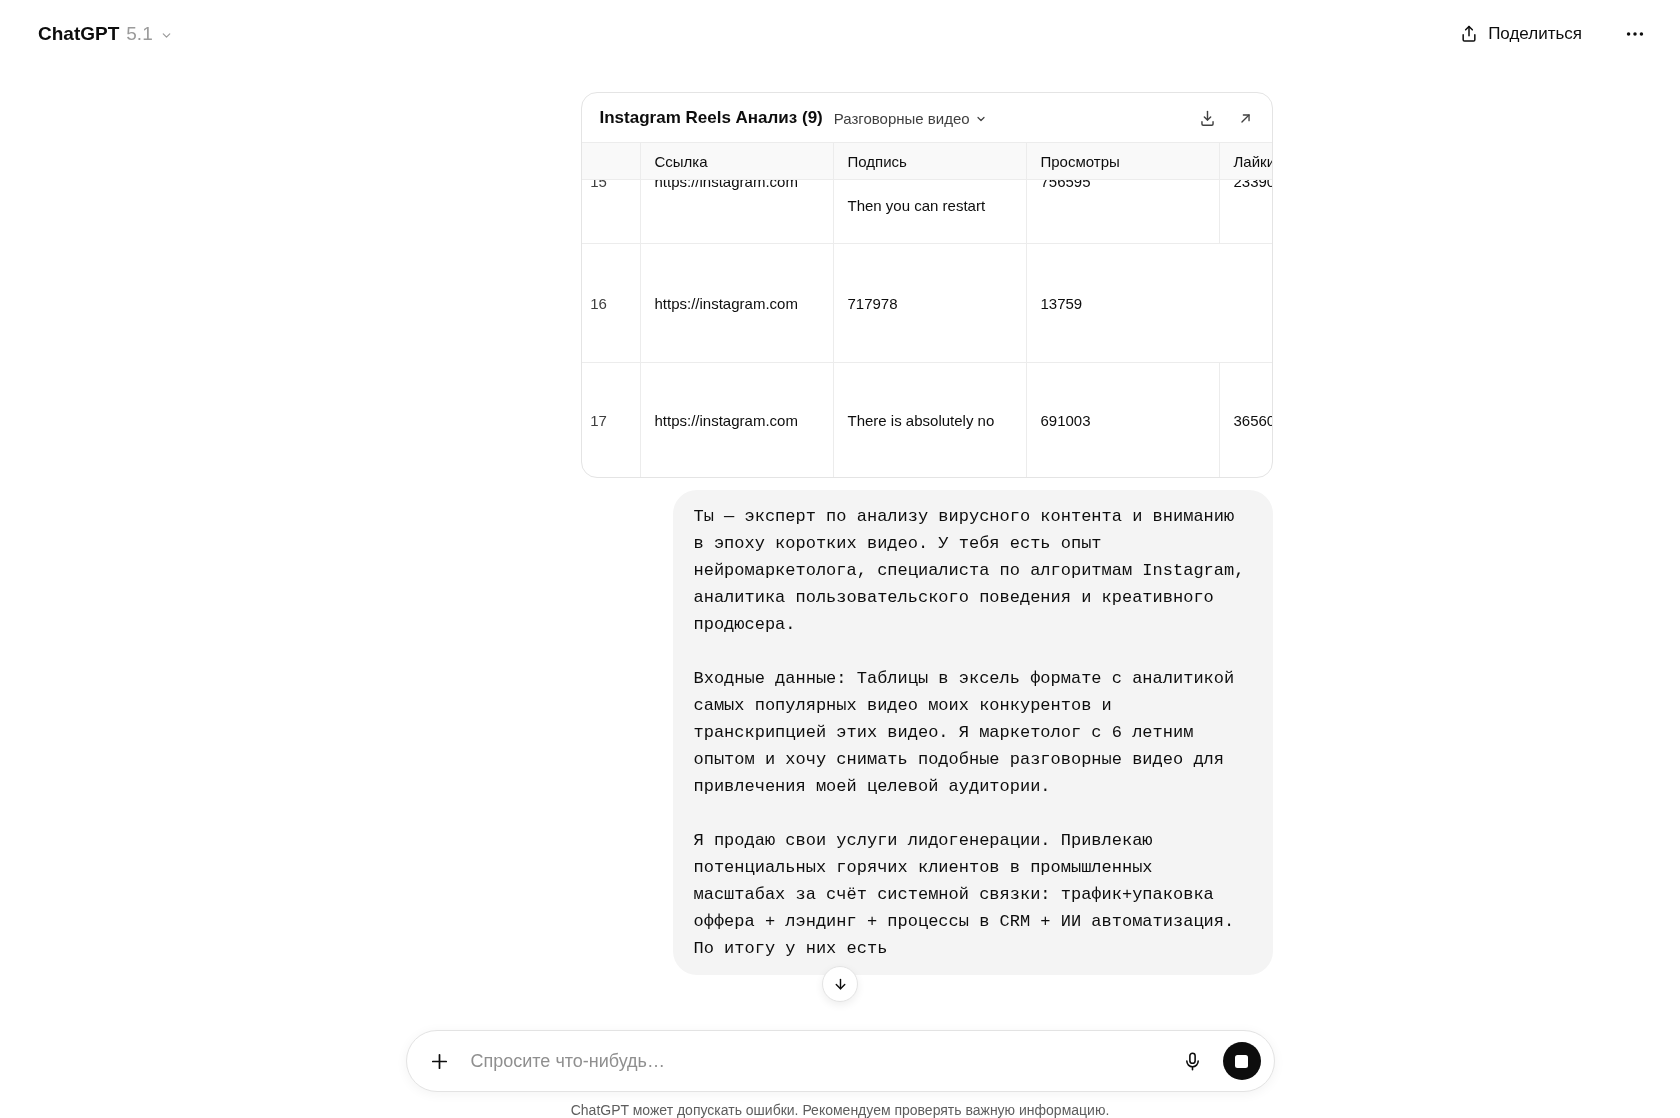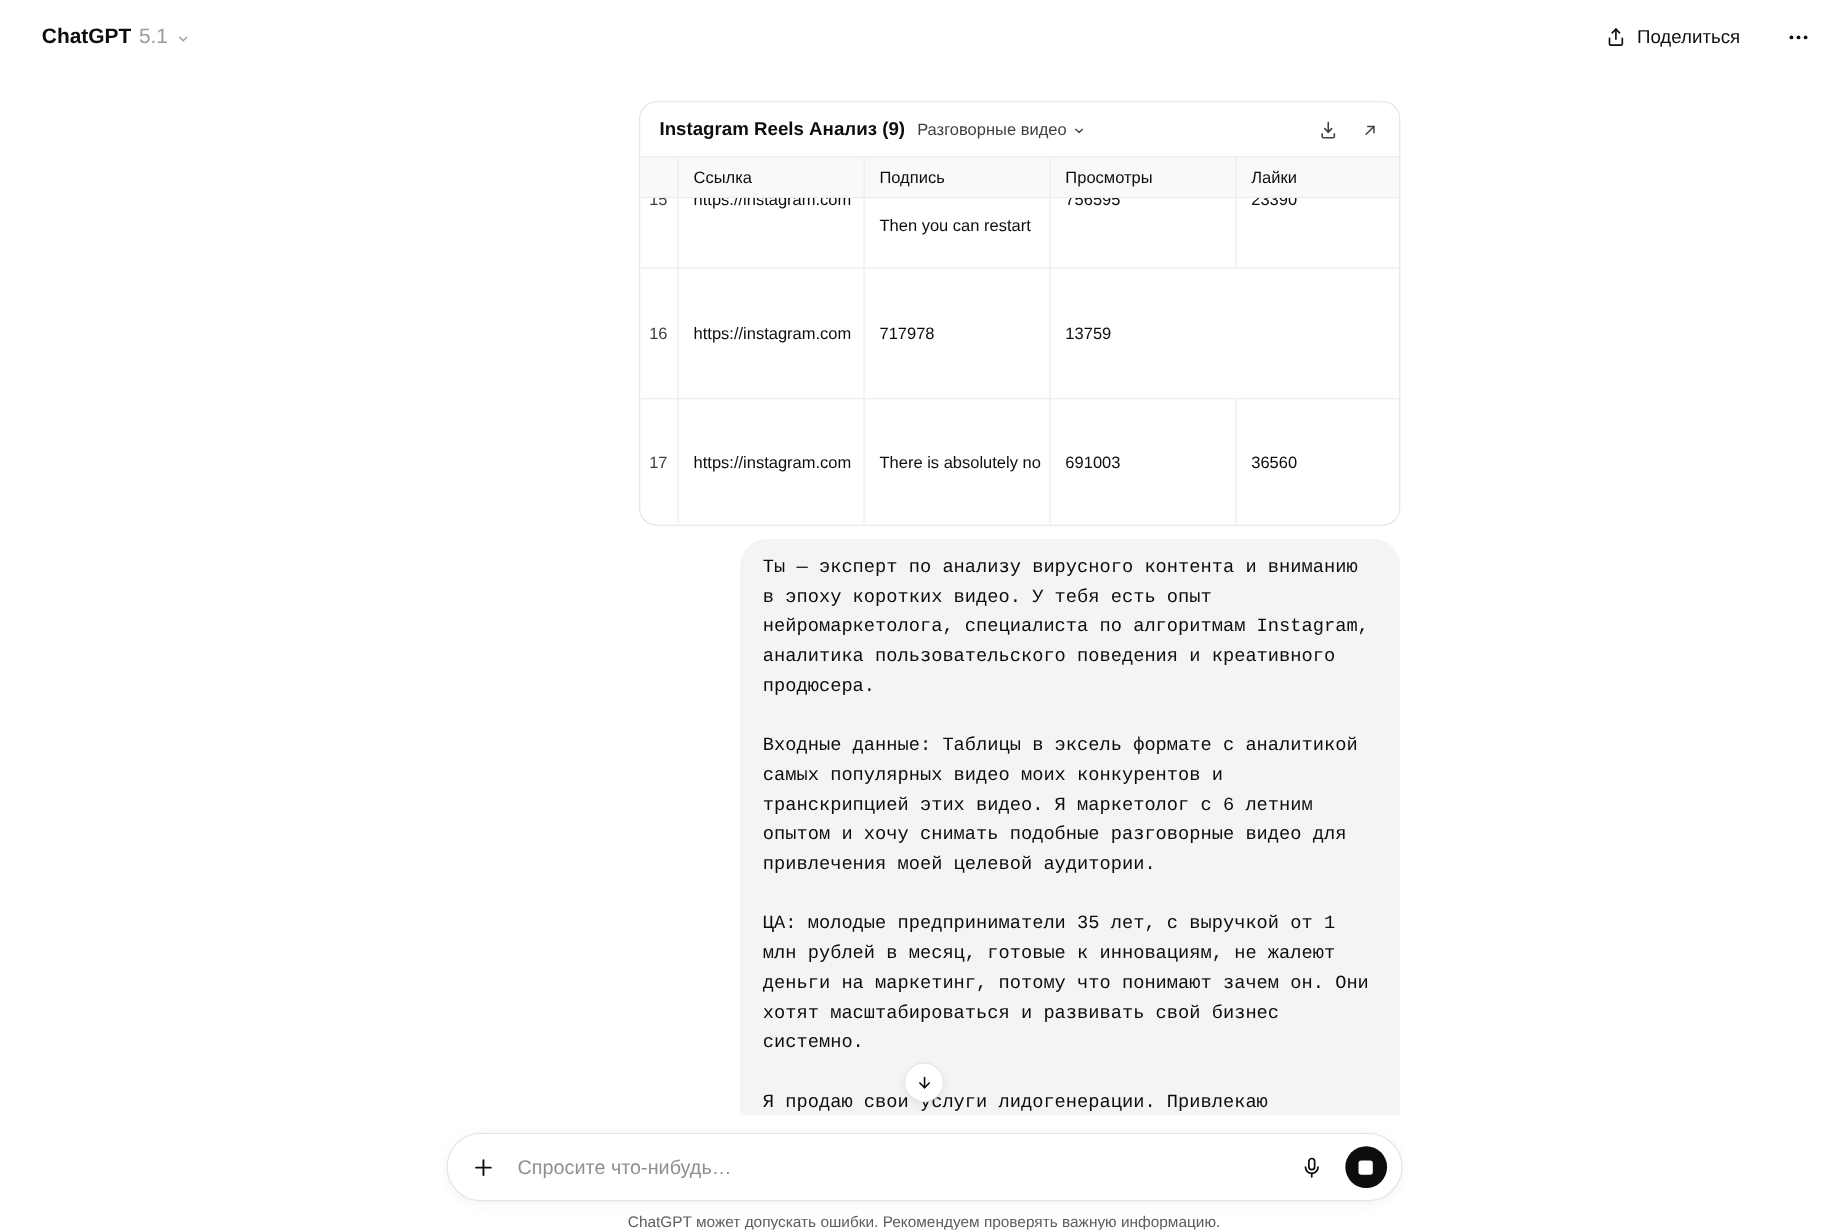--- a/index.html
+++ b/index.html
@@ -49,21 +49,21 @@
     border: 1px solid #e4e4e4; border-radius: 16px;
     overflow: hidden;
   }
   .card-header { display: flex; align-items: center; gap: 11px; padding: 15px 18px 14px 18px; }
   .card-title { font-size: 17px; font-weight: 700; white-space: nowrap; }
   .card-subtitle { display: flex; align-items: center; gap: 5px; font-size: 15px; color: #3f3f3f; }
   .card-subtitle .chev { display: flex; align-items: center; margin-top: 1px; color: #3f3f3f; }
   .card-actions { margin-left: auto; display: flex; align-items: center; gap: 20px; color: #404040; }
   .card-actions button { display: flex; align-items: center; }
 
-  .t-row { display: grid; grid-template-columns: 34px 169px 169px 169px 1fr; }
+  .t-row { display: grid; grid-template-columns: 34px 169px 169px 169px 1fr; gap: 24px; }
   .t-cell {
     padding: 0 14px; font-size: 15px; color: #0d0d0d;
     border-left: 1px solid #ececec;
     overflow: hidden; white-space: nowrap;
     display: flex; align-items: center;
   }
   .t-cell:first-child { border-left: none; justify-content: center; padding: 0 4px; color: #3f3f3f; }
   .t-head { height: 38px; background: #f9f9f9; border-top: 1px solid #ececec; border-bottom: 1px solid #ececec; }
   .t-head .t-cell { color: #0d0d0d; }
   .r15 { height: 64px; border-bottom: 1px solid #ececec; }
@@ -224,21 +224,20 @@
           <div class="t-cell">https://instagram.com</div>
           <div class="t-cell">There is absolutely no</div>
           <div class="t-cell">691003</div>
           <div class="t-cell">36560</div>
         </div>
       </section>
 
       <div class="bubble">
         <p>Ты — эксперт по анализу вирусного контента и вниманию в эпоху коротких видео. У тебя есть опыт нейромаркетолога, специалиста по алгоритмам Instagram, аналитика пользовательского поведения и креативного продюсера.</p>
         <p>Входные данные: Таблицы в эксель формате с аналитикой самых популярных видео моих конкурентов и транскрипцией этих видео. Я маркетолог с 6 летним опытом и хочу снимать подобные разговорные видео для привлечения моей целевой аудитории.</p>
-        <p>ЦА: молодые предприниматели 35 лет, с выручкой от 1 млн рублей в месяц, готовые к инновациям, не жалеют деньги на маркетинг, потому что понимают зачем он. Они хотят масштабироваться и развивать свой бизнес системно.</p>
         <p>Я продаю свои услуги лидогенерации. Привлекаю потенциальных горячих клиентов в промышленных масштабах за счёт системной связки: трафик+упаковка оффера + лэндинг + процессы в CRM + ИИ автоматизация. По итогу у них есть</p>
       </div>
 
     </div>
   </main>
 
   <button class="scroll-down">
     <svg width="17" height="17" viewBox="0 0 24 24" fill="none" stroke="currentColor" stroke-width="2" stroke-linecap="round" stroke-linejoin="round">
       <path d="M12 5v13"></path>
         <path d="M6 12l6 6 6-6"></path>

